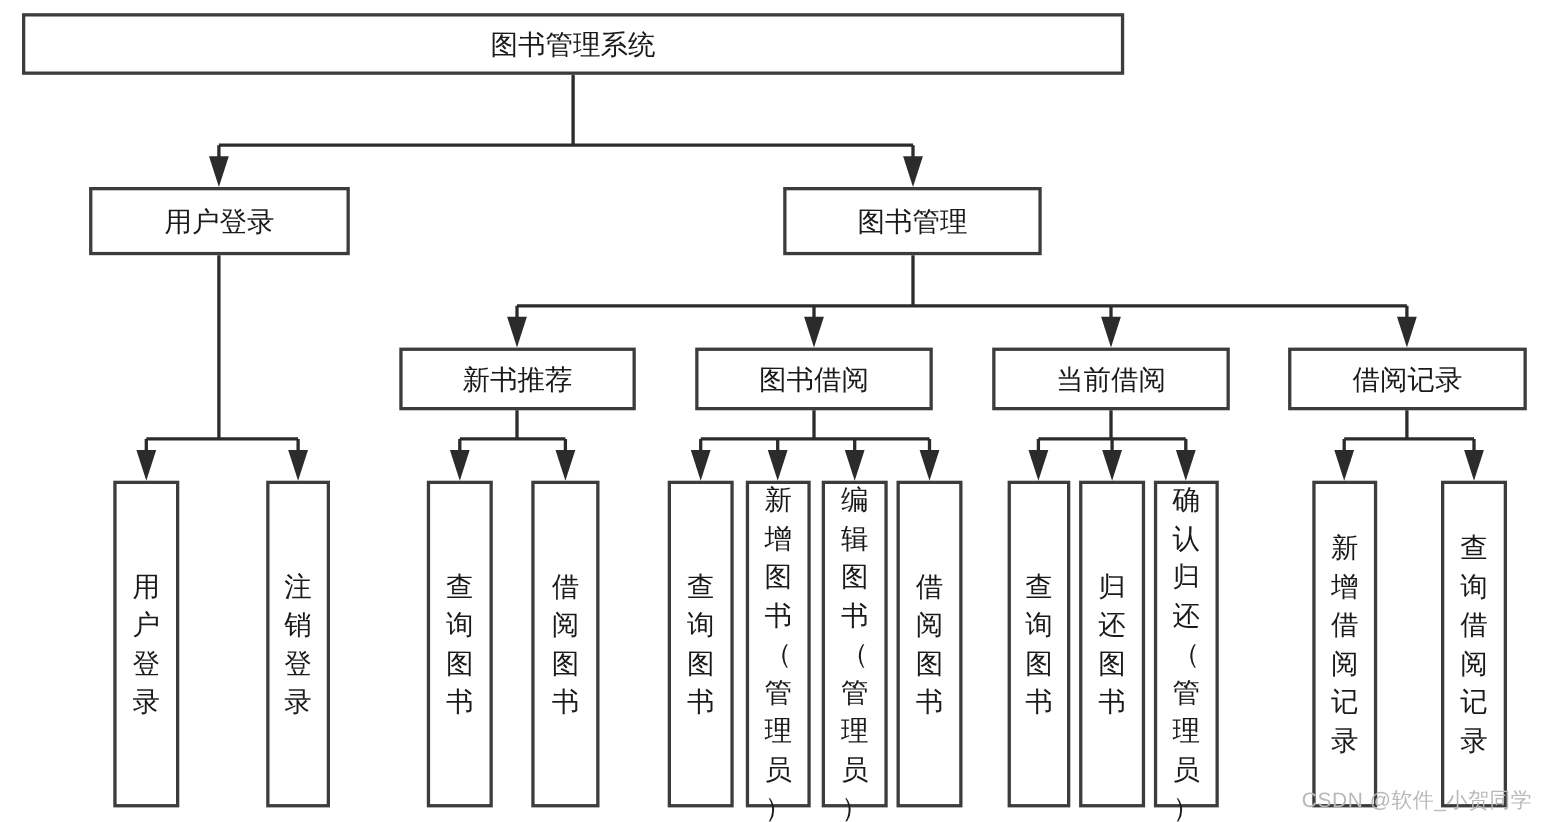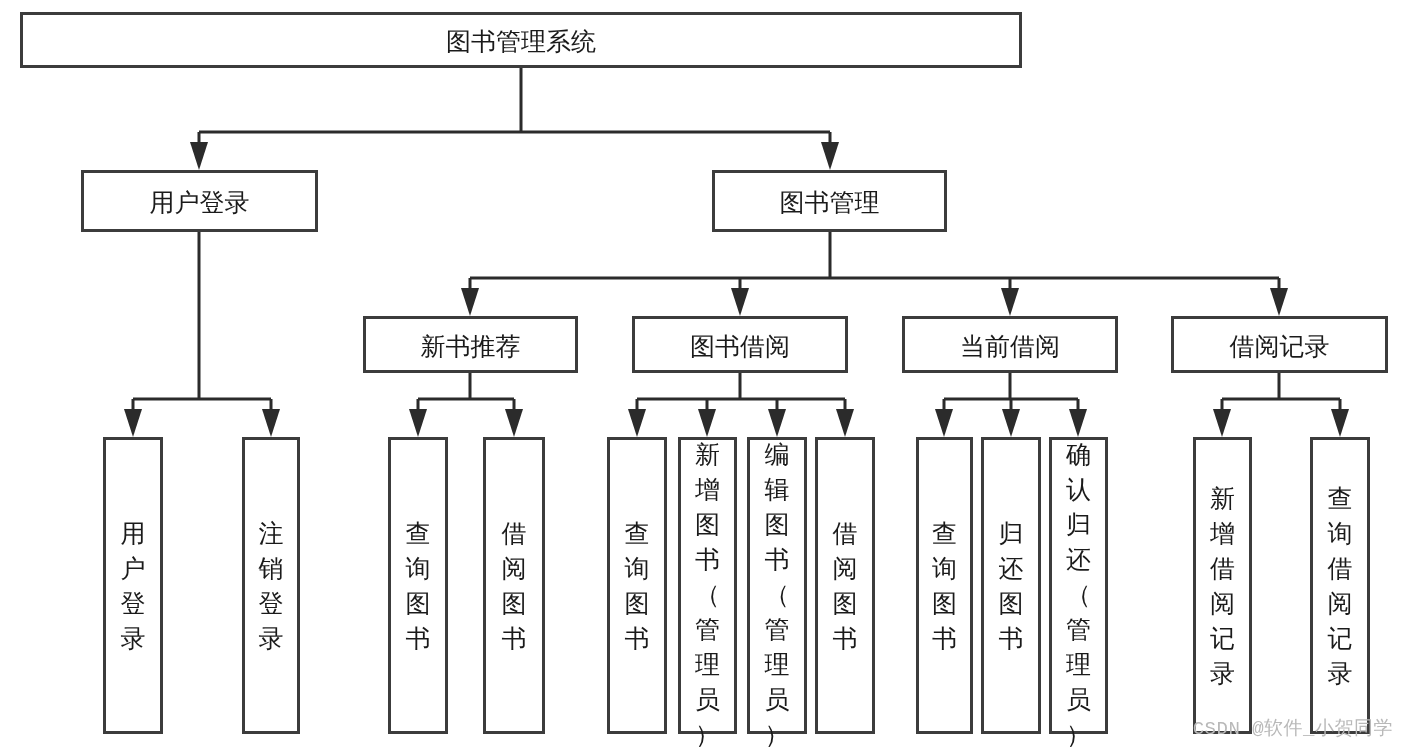--- a/index.html
+++ b/index.html
@@ -50,21 +50,21 @@
   .node-label-v {
     fill: #1a1a1a;
     font-family: "Liberation Sans", "DejaVu Sans", sans-serif;
     font-size: 25px;
     text-anchor: middle;
   }
   .watermark {
     position: absolute;
     right: 12px;
     bottom: 6px;
-    font-family: Liberation Mono, monospace;
+    font-family: Liberation Sans, sans-serif;
     font-size: 19px;
     color: #b9b9b9;
     letter-spacing: 0.5px;
     white-space: nowrap;
     user-select: none;
   }
 </style>
 </head>
 <body>
 

